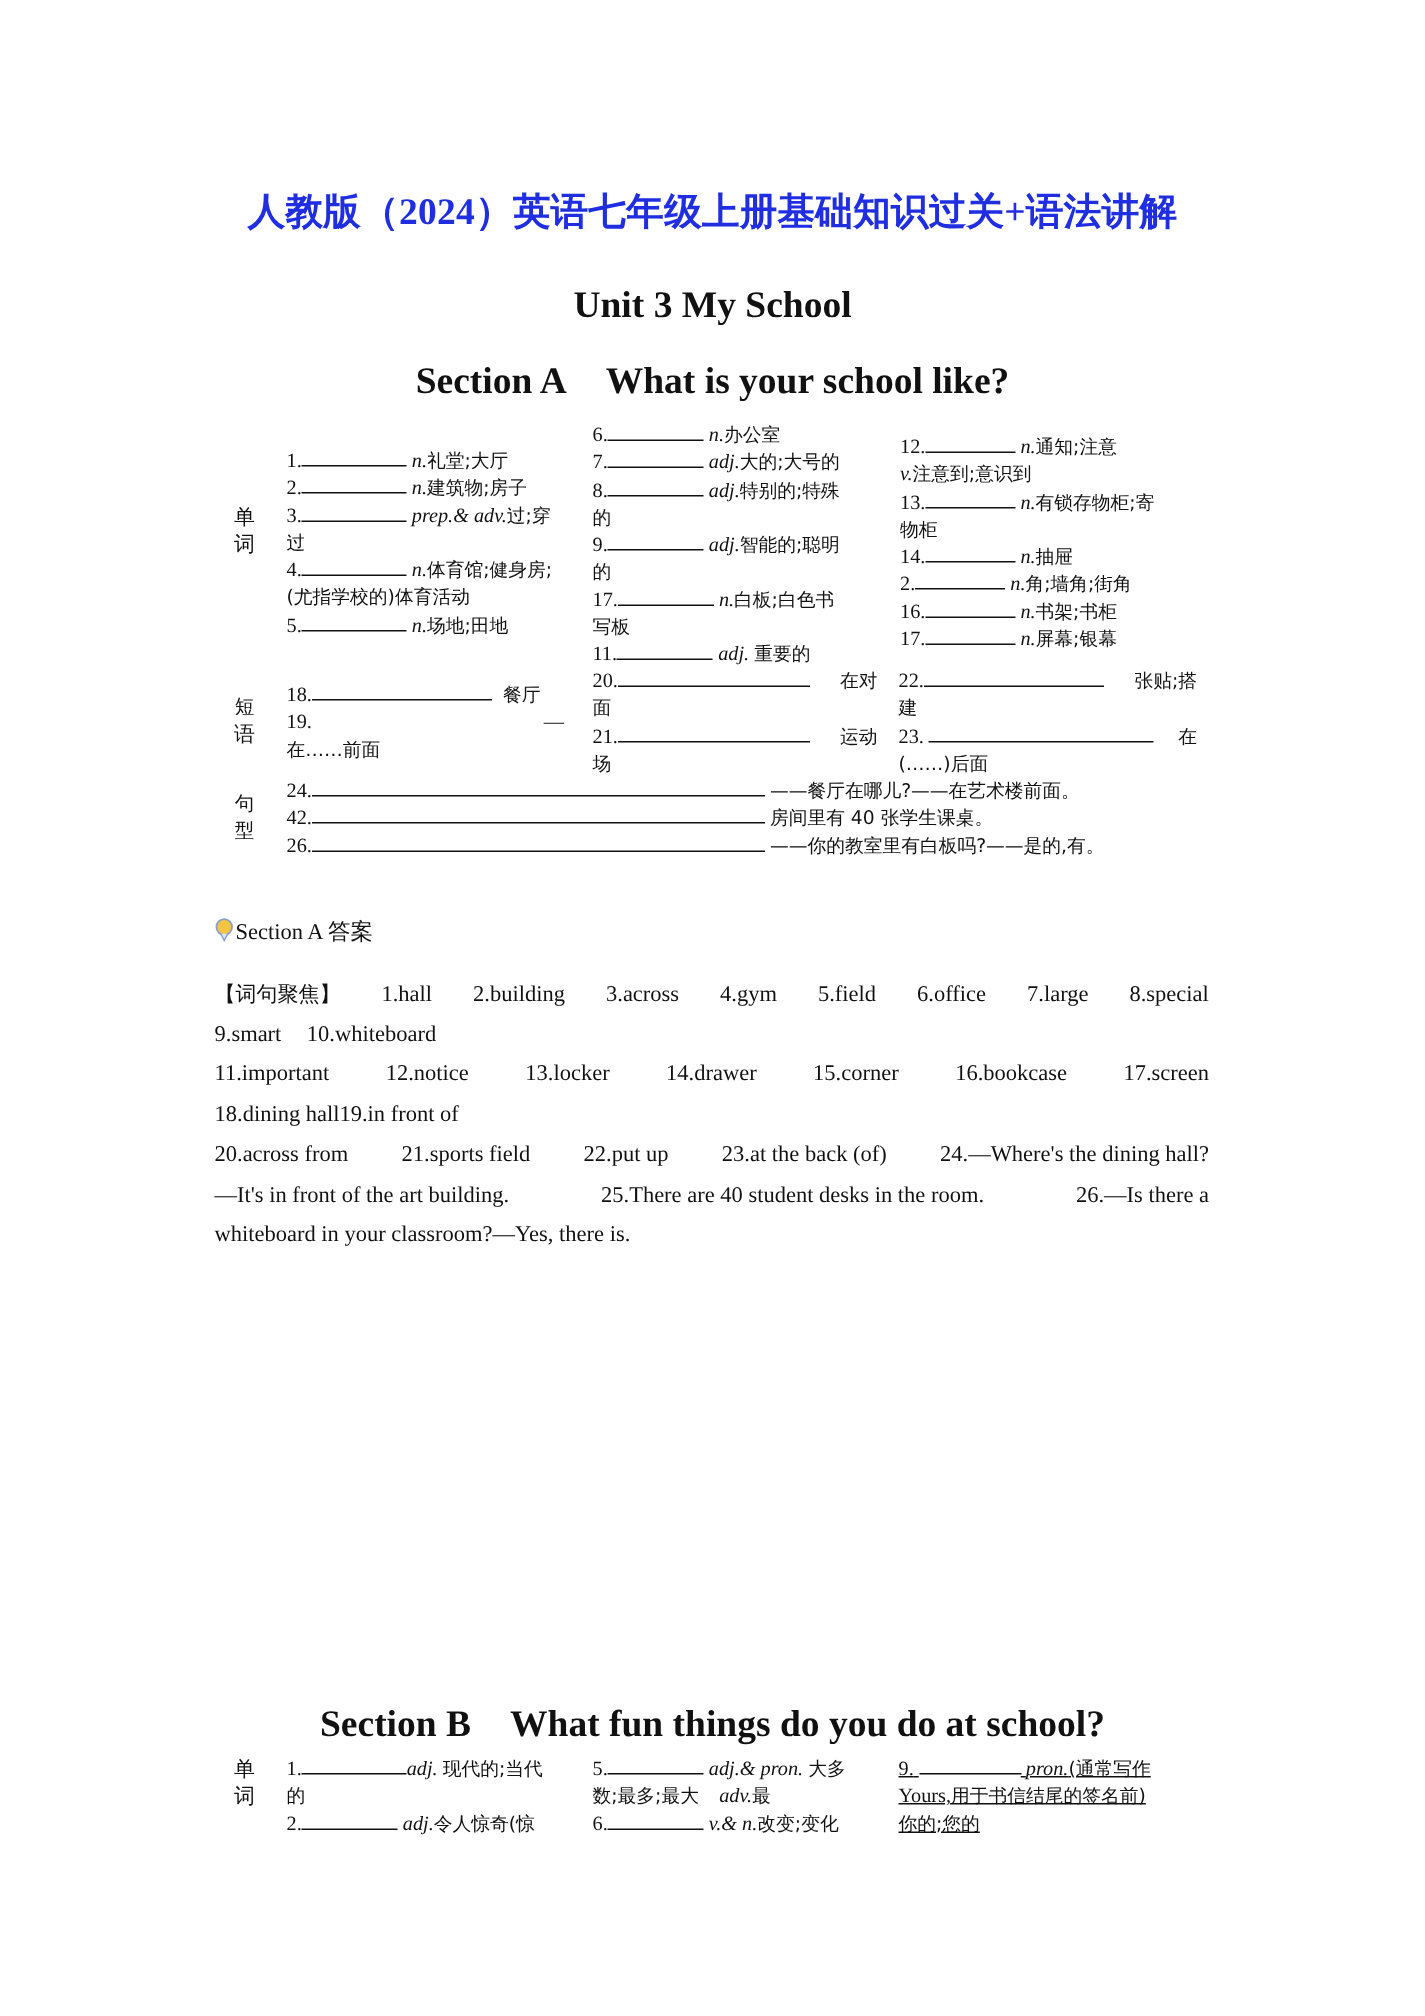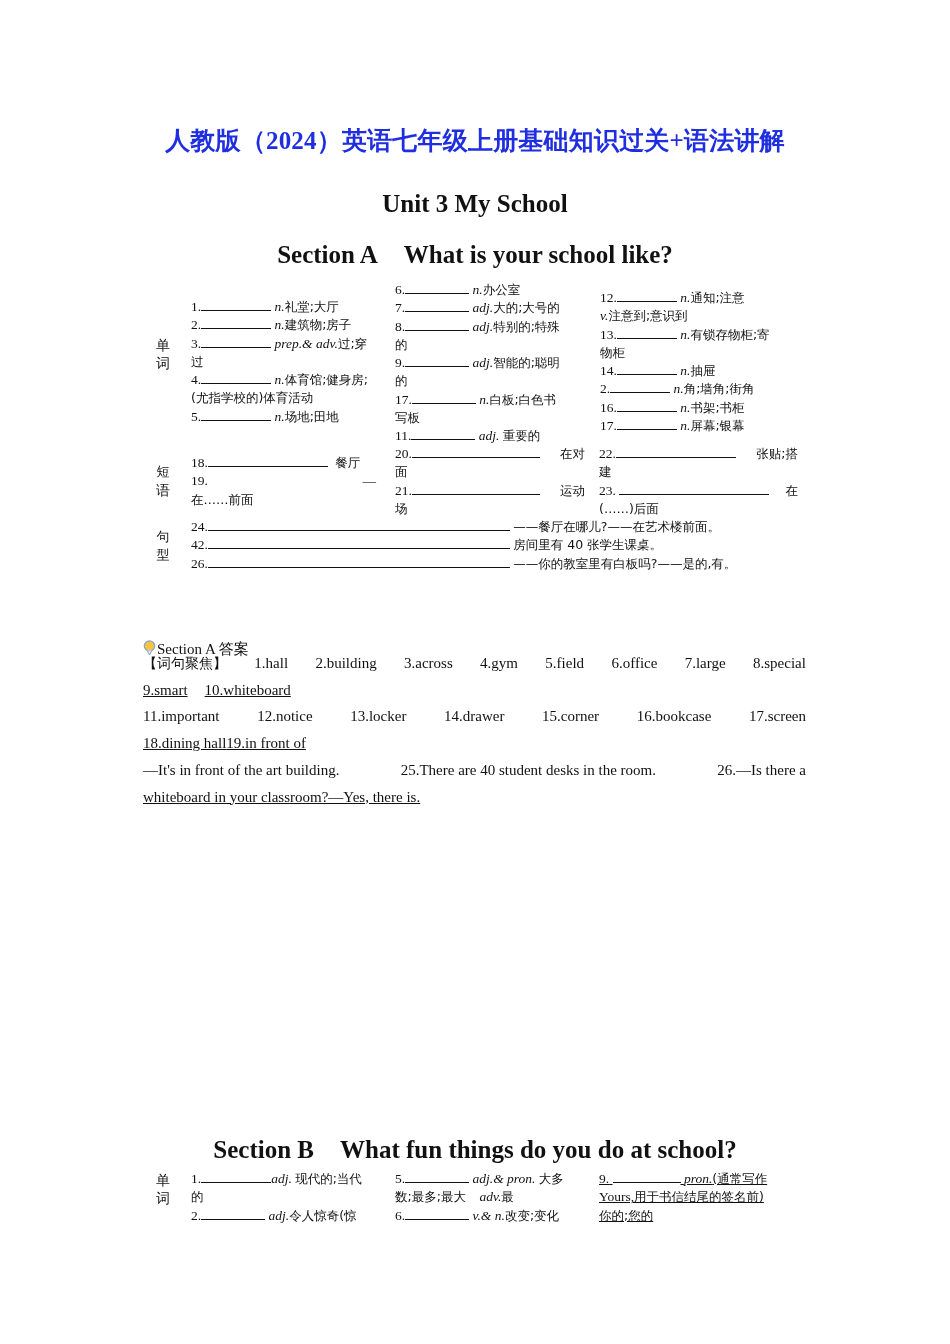--- a/index.html
+++ b/index.html
@@ -13,24 +13,24 @@
   .sec-title .gap { display: inline-block; width: 26px; }
   .small { font-size: 13.5px; line-height: 18.3px; }
   .cat { font-family: "DejaVu Sans", sans-serif; font-size: 14px; line-height: 18px; width: 20px; text-align: center; }
   .cat-sm { font-size: 13px; }
   .blank { display: inline-block; border-bottom: 1px solid #111; height: 12px; vertical-align: baseline; }
   .pos { font-style: italic; }
   .cn { font-family: "DejaVu Sans", sans-serif; font-size: 12.5px; }
   .col { position: absolute; }
   .line { white-space: nowrap; }
   .justify { display: flex; justify-content: space-between; }
-  .ans-head { font-size: 15px; margin-top: 28px; }
+  .ans-head { font-size: 15px; }
   .ans { left: 143px; width: 663px; font-size: 15px; line-height: 26.7px; }
   .ans .row { display: flex; justify-content: space-between; white-space: nowrap; }
-  .ans .row.left { justify-content: flex-start; text-decoration: underline; }
+  .ans .row.left { justify-content: flex-start; }
   .ans .row.left span { margin-right: 27px; }
   .bulb { display: inline-block; width: 13px; height: 16px; vertical-align: -2px; margin-right: 1px; }
 </style>
 </head>
 <body>
 
 <div class="abs doc-title">人教版（2024）英语七年级上册基础知识过关+语法讲解</div>
 <div class="abs unit-title">Unit 3 My School</div>
 <div class="abs sec-title" style="top:241px">
   <span>Section A</span><span class="gap"></span><span>What is your school like?</span>
@@ -155,20 +155,27 @@
       <span>14.drawer</span>
       <span>15.corner</span>
       <span>16.bookcase</span>
       <span>17.screen</span>
   </div>
   <div class="row left">
     <span style="margin-right:0">18.dining hall</span>
       <span>19.in front of</span>
   </div>
   <div class="row">
+    <span>20.across from</span>
+      <span>21.sports field</span>
+      <span>22.put up</span>
+      <span>23.at the back (of)</span>
+      <span>24.—Where's the dining hall?</span>
+  </div>
+  <div class="row">
     <span>—It's in front of the art building.</span>
       <span>25.There are 40 student desks in the room.</span>
       <span>26.—Is there a</span>
   </div>
   <div class="row left">
     <span>whiteboard in your classroom?—Yes, there is.</span>
   </div>
 </div>
 
 <div class="abs sec-title" style="top:1136px">

